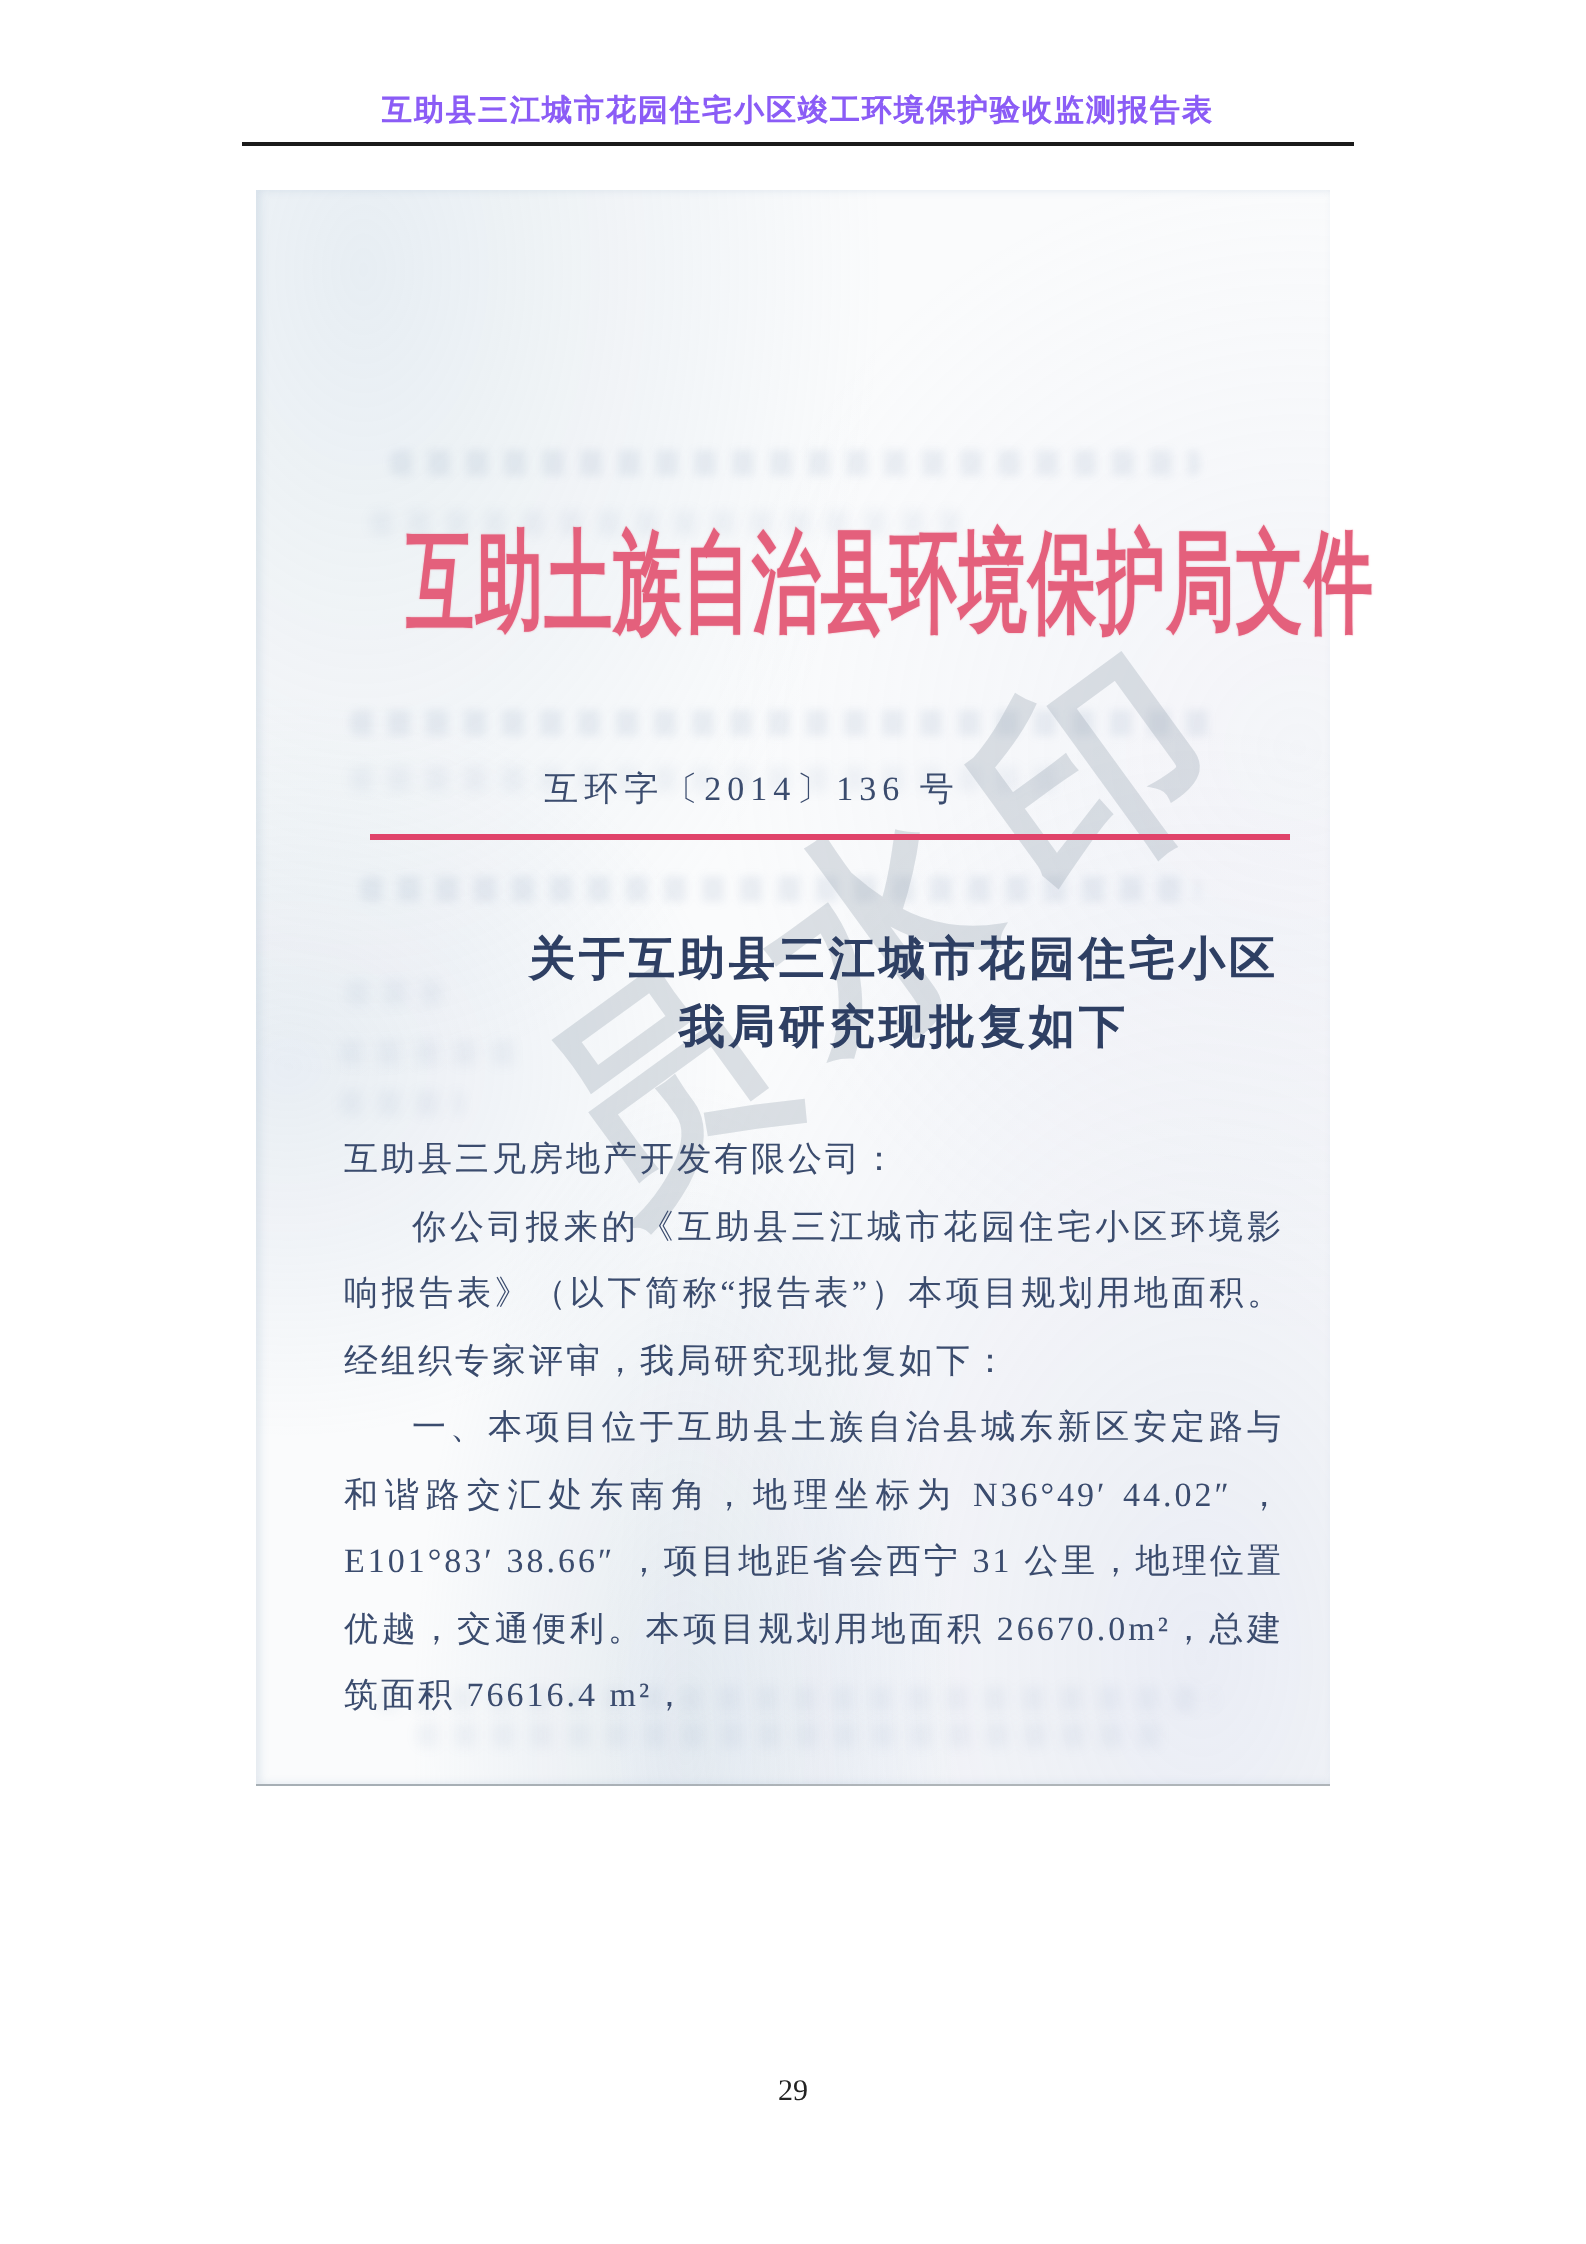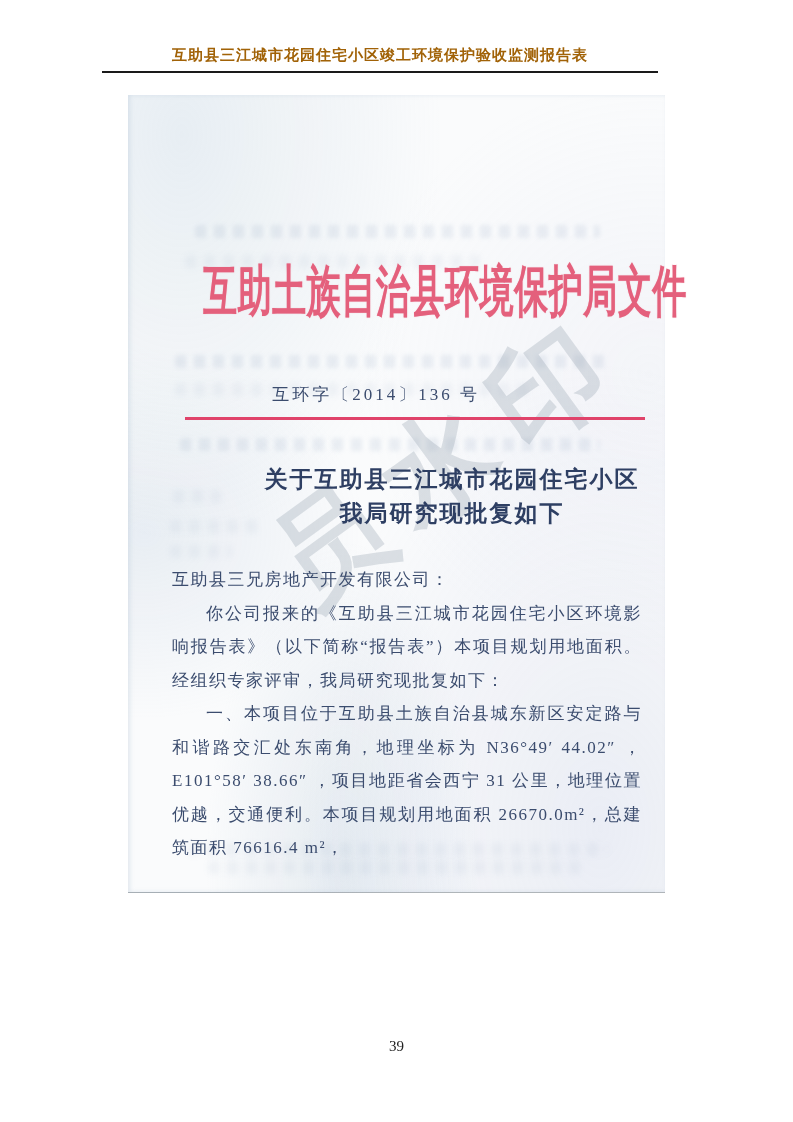--- a/index.html
+++ b/index.html
@@ -7,24 +7,24 @@
     width:793px;height:1122px;
     background:#ffffff;
     font-family:"Liberation Serif","DejaVu Serif",serif;
     position:relative;
     overflow:hidden;
   }
   .page{position:absolute;left:0;top:0;width:793px;height:1122px;background:#ffffff;}
 
   
   .report-header{
-    position:absolute;left:102px;top:46px;width:556px;
+    position:absolute;left:121px;top:46px;width:556px;
     text-align:center;
     font-family:Liberation Mono, monospace;
-    font-size:15px;font-weight:bold;color:#a16207;
+    font-size:15px;font-weight:bold;color:#8b5cf6;
     letter-spacing:1px;
     padding-bottom:6px;
     border-bottom:2px solid #1a1a1a;
   }
 
   
   .scan{
     position:absolute;left:128px;top:95px;width:537px;height:797px;
     background:
       radial-gradient(ellipse at 10% 5%, rgba(165,190,210,0.22), transparent 38%),
@@ -136,20 +136,20 @@
     <div class="red-rule"></div>
 
     <div class="doc-title">
       <div>关于互助县三江城市花园住宅小区</div>
       <div>我局研究现批复如下</div>
     </div>
 
     <div class="doc-body">
       <p>互助县三兄房地产开发有限公司：</p>
       <p class="indent">你公司报来的《互助县三江城市花园住宅小区环境影响报告表》（以下简称“报告表”）本项目规划用地面积。经组织专家评审，我局研究现批复如下：</p>
-      <p class="indent">一、本项目位于互助县土族自治县城东新区安定路与和谐路交汇处东南角，地理坐标为 N36°49′ 44.02″ ，E101°58′ 38.66″ ，项目地距省会西宁 31 公里，地理位置优越，交通便利。本项目规划用地面积 26670.0m²，总建筑面积 76616.4 m²，</p>
+      <p class="indent">一、本项目位于互助县土族自治县城东新区安定路与和谐路交汇处东南角，地理坐标为 N36°49′ 44.02″ ，E101°83′ 38.66″ ，项目地距省会西宁 31 公里，地理位置优越，交通便利。本项目规划用地面积 26670.0m²，总建筑面积 76616.4 m²，</p>
     </div>
 
   </div>
 
-  <div class="page-number">39</div>
+  <div class="page-number">29</div>
 
 </div>
 
 </body></html>

